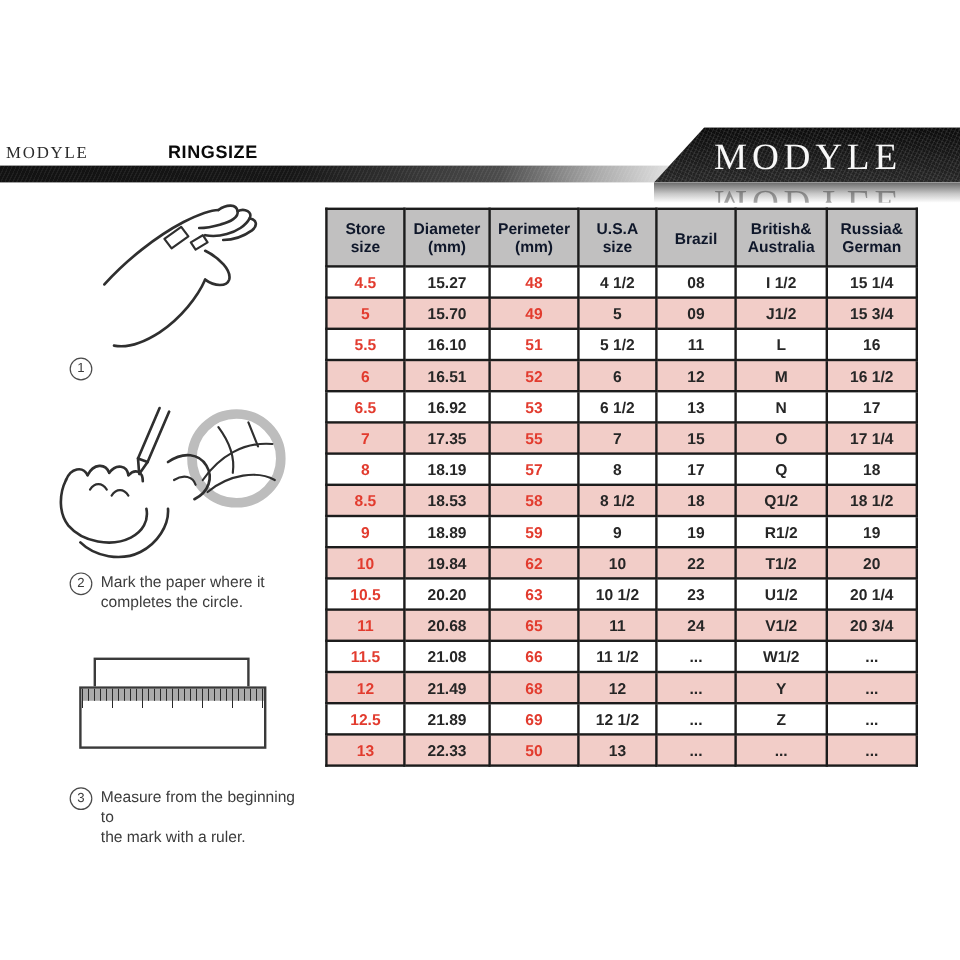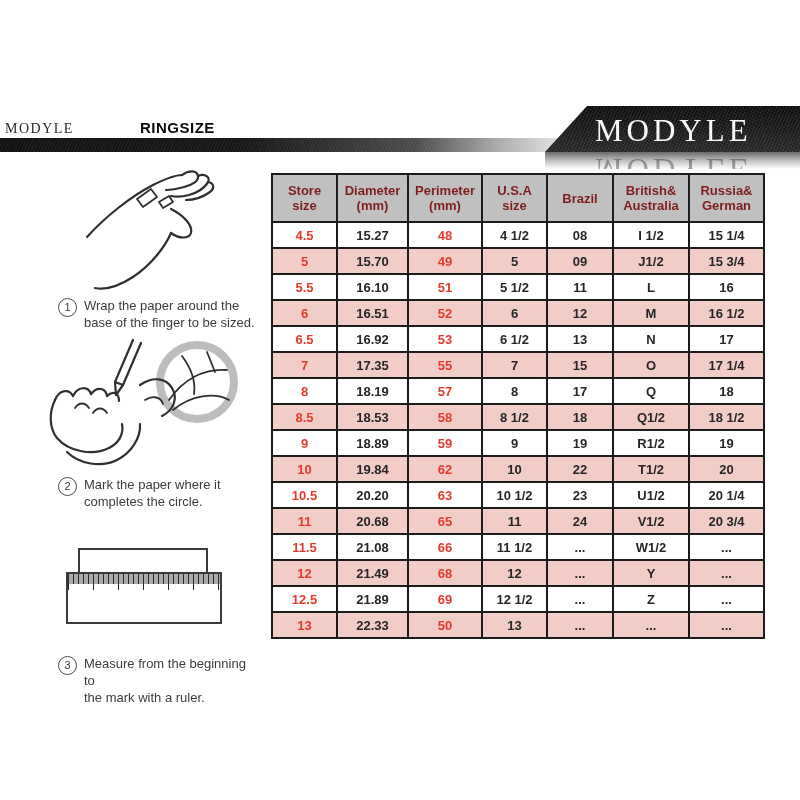--- a/index.html
+++ b/index.html
@@ -47,21 +47,21 @@
   .step{position:absolute;display:flex;align-items:flex-start;gap:7px;width:200px;}
   .stepnum{flex:0 0 auto;width:17px;height:17px;border:1.5px solid #4a4a4a;border-radius:50%;
     font-size:11px;line-height:17px;text-align:center;color:#3c3c3c;margin-top:1px;}
   .steptext{font-size:13px;line-height:17px;color:#3c3c3c;}
 
   
   table.size{position:absolute;left:271px;top:173px;width:492px;border-collapse:collapse;
     table-layout:fixed;font-family:"Liberation Sans",sans-serif;}
   table.size th,table.size td{border:2px solid var(--border);text-align:center;vertical-align:middle;
     font-weight:700;padding:0;}
-  table.size th{background:var(--header-bg);color:#7f1d1d;font-size:13px;line-height:15px;
+  table.size th{background:var(--header-bg);color:#0f172a;font-size:13px;line-height:15px;
     height:42px;padding:2px 1px;}
   table.size td{height:24px;font-size:13px;color:#262626;background:#fff;}
   table.size tbody tr:nth-child(even) td{background:var(--pink);}
   table.size td.red{color:var(--red);}
 </style>
 </head>
 <body>
 
 <div class="canvas">
 
@@ -83,21 +83,20 @@
       <path class="sketch" d="M123,13 C129,14 130,19 125,23 C118,28 109,31 101,31"></path>
       <path class="sketch-thin" d="M52,30 L66,20 L72,28 L58,38 Z"></path>
       <path class="sketch-thin" d="M74,33 L84,27 L88,33 L78,39 Z"></path>
       <path class="sketch" d="M86,40 C98,46 108,56 106,64 C104,70 94,70 86,64"></path>
       <path class="sketch" d="M86,64 C80,78 66,96 48,108 C34,117 20,121 10,119"></path>
     </svg>
   </div>
 
   <div class="step" style="left:58px;top:297px;">
     <span class="stepnum">1</span>
-    <span class="steptext"><span>Wrap the paper around the</span><br><span>base of the finger to be sized.</span></span>
   </div>
 
   <div class="ill" style="left:45px;top:338px;">
     <svg width="202" height="138" viewBox="0 0 202 138">
       <circle class="ring" cx="152" cy="44" r="37" fill="#ffffff"></circle>
       <path class="sketch-thin" d="M124,62 C138,42 158,30 182,32"></path>
       <path class="sketch-thin" d="M128,72 C146,57 170,54 184,62"></path>
       <path class="sketch-thin" d="M137,18 C146,30 151,42 149,56"></path>
       <path class="sketch-thin" d="M162,14 L170,34"></path>
       <path class="sketch" d="M88,2 L70,44"></path>

